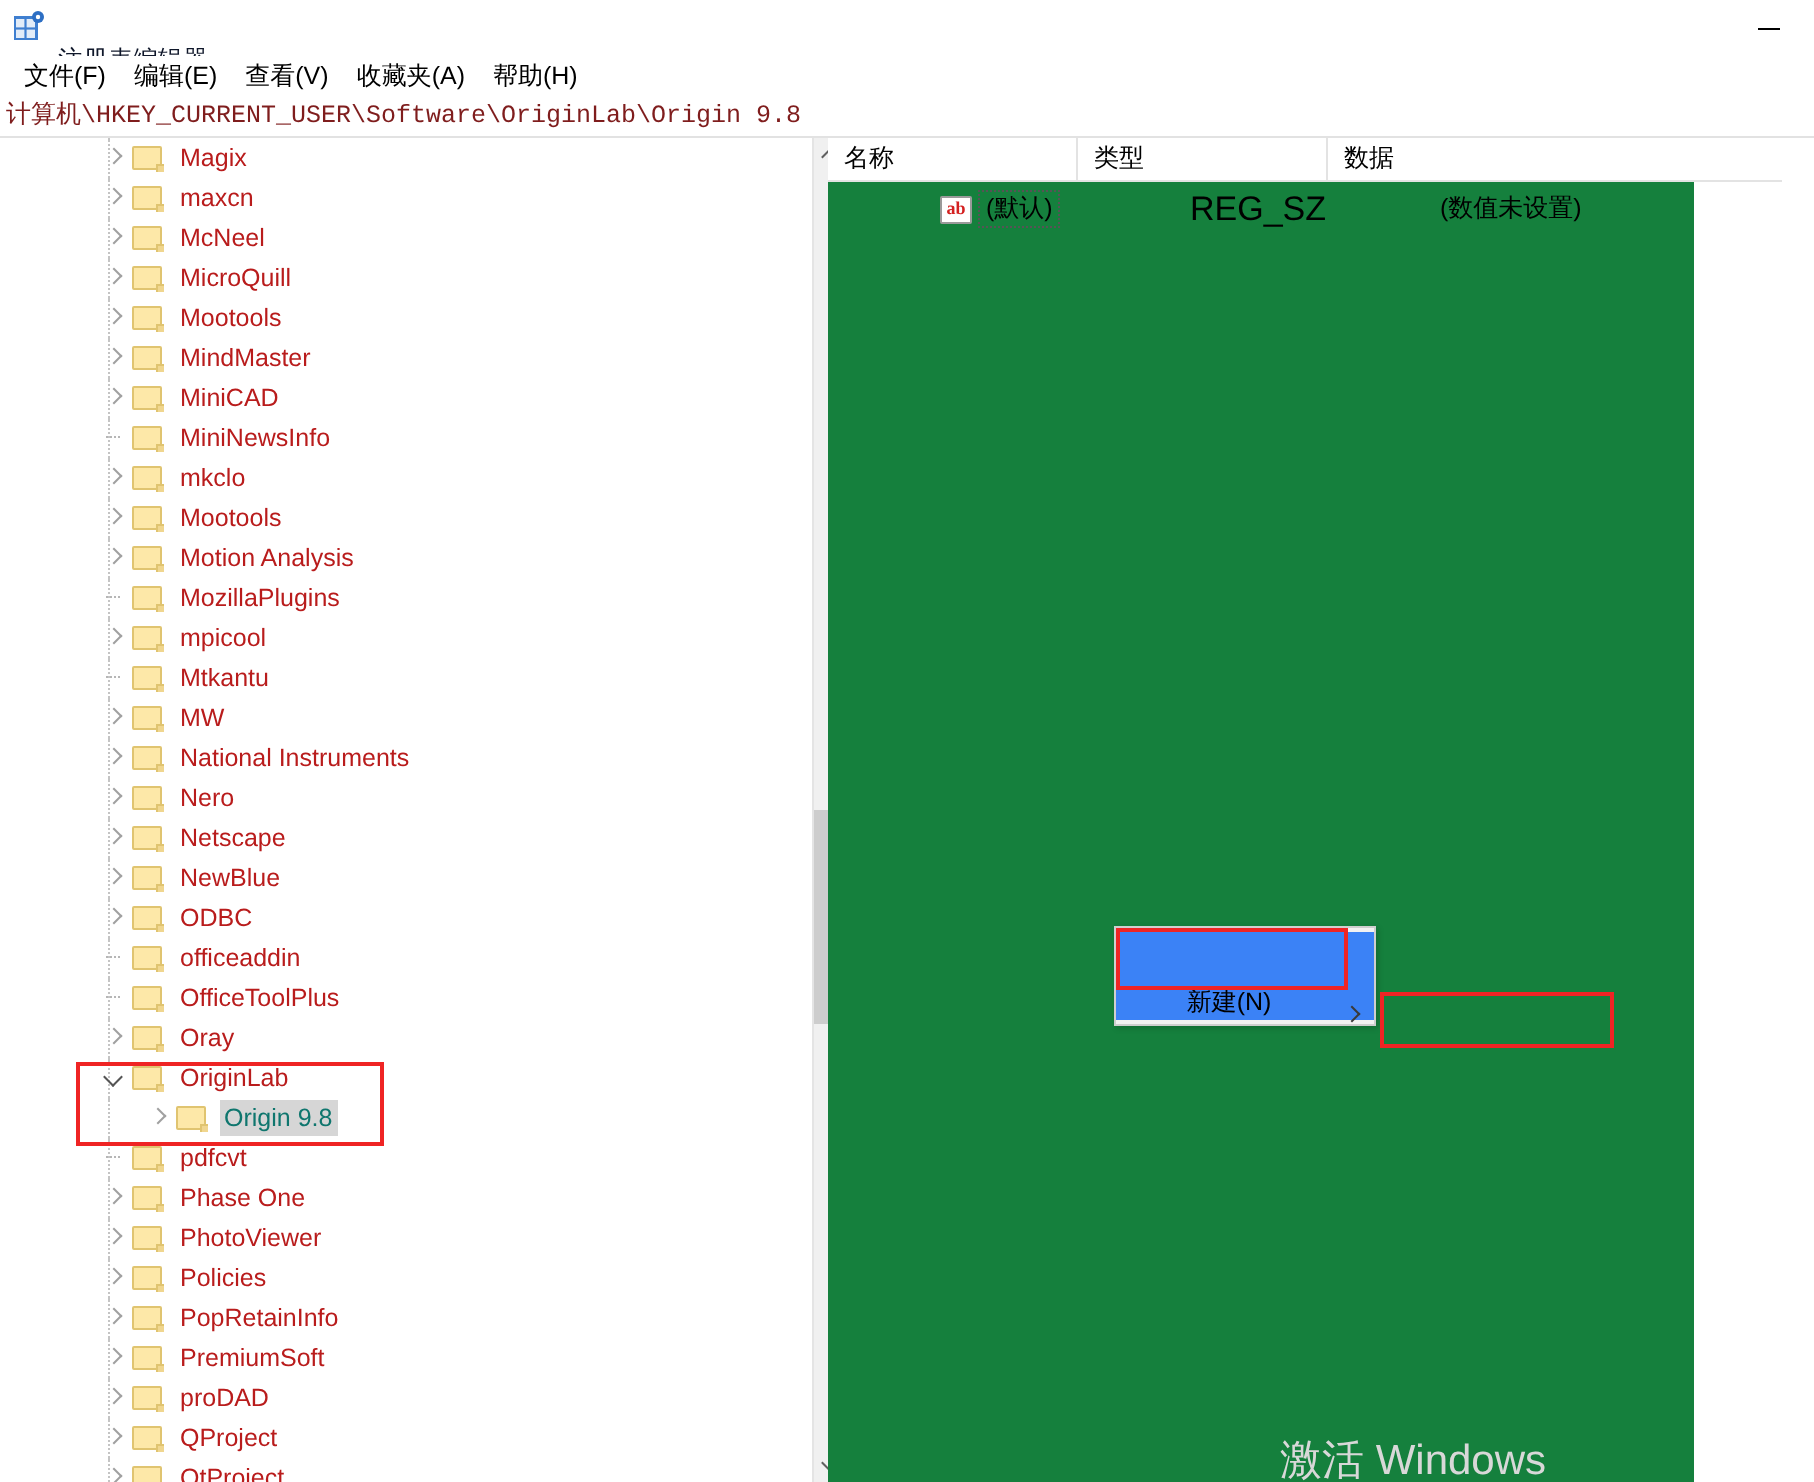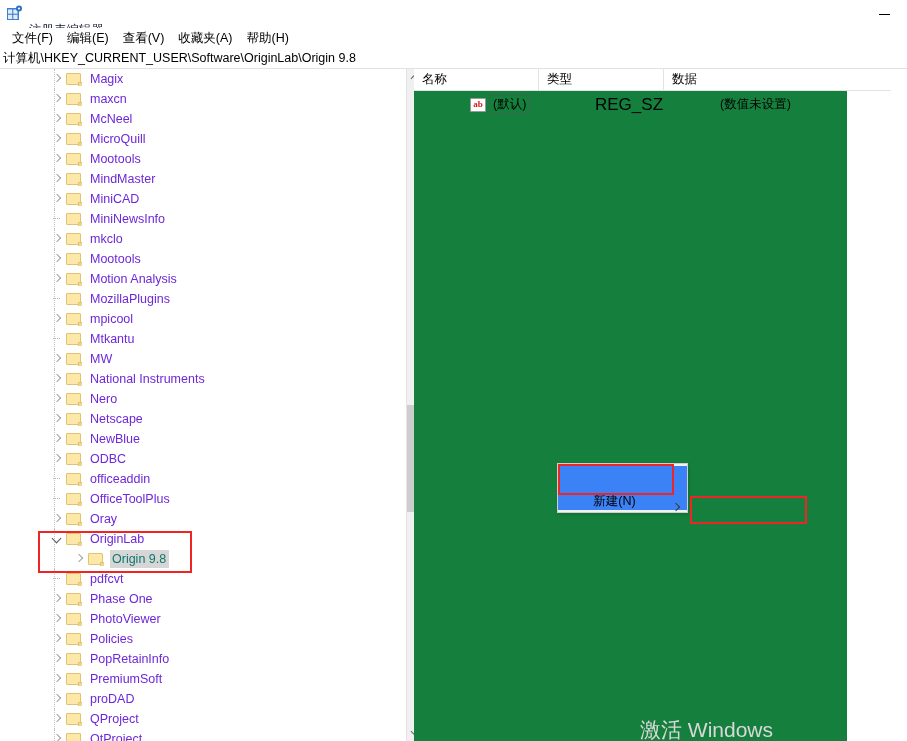--- a/index.html
+++ b/index.html
@@ -84,23 +84,24 @@
     left: 0; top: 49px;
     width: 907px; height: 20px;
     background: #ffffff;
     border-bottom: 1px solid #e2e2e2;
     box-sizing: border-box;
   }
   .address-text {
     position: absolute;
     left: 3px; top: 2px;
     font-size: 12.5px;
-    color: #000000;
+    color: #7f1d1d;
     white-space: nowrap;
     line-height: 15px;
+    font-family: Liberation Mono, monospace;
   }
 
   
   .content {
     position: absolute;
     left: 0; top: 69px;
     width: 907px;
     height: 672px;
     background: #ffffff;
   }
@@ -185,21 +186,21 @@
     position: absolute;
     right: 0px; bottom: 0px;
     width: 4px; height: 4px;
     background: #f0d68f;
     border-left: 1px solid #e0c470;
     border-top: 1px solid #e0c470;
     box-sizing: border-box;
   }
   .tree-label {
     font-size: 12.5px;
-    color: #6d28d9;
+    color: #b91c1c;
     line-height: 16px;
     padding: 1px 3px 1px 2px;
   }
   .tree-row.selected .tree-label {
     background: #d6d6d6;
     color: #0f766e;
   }
 
   
   .redbox {

